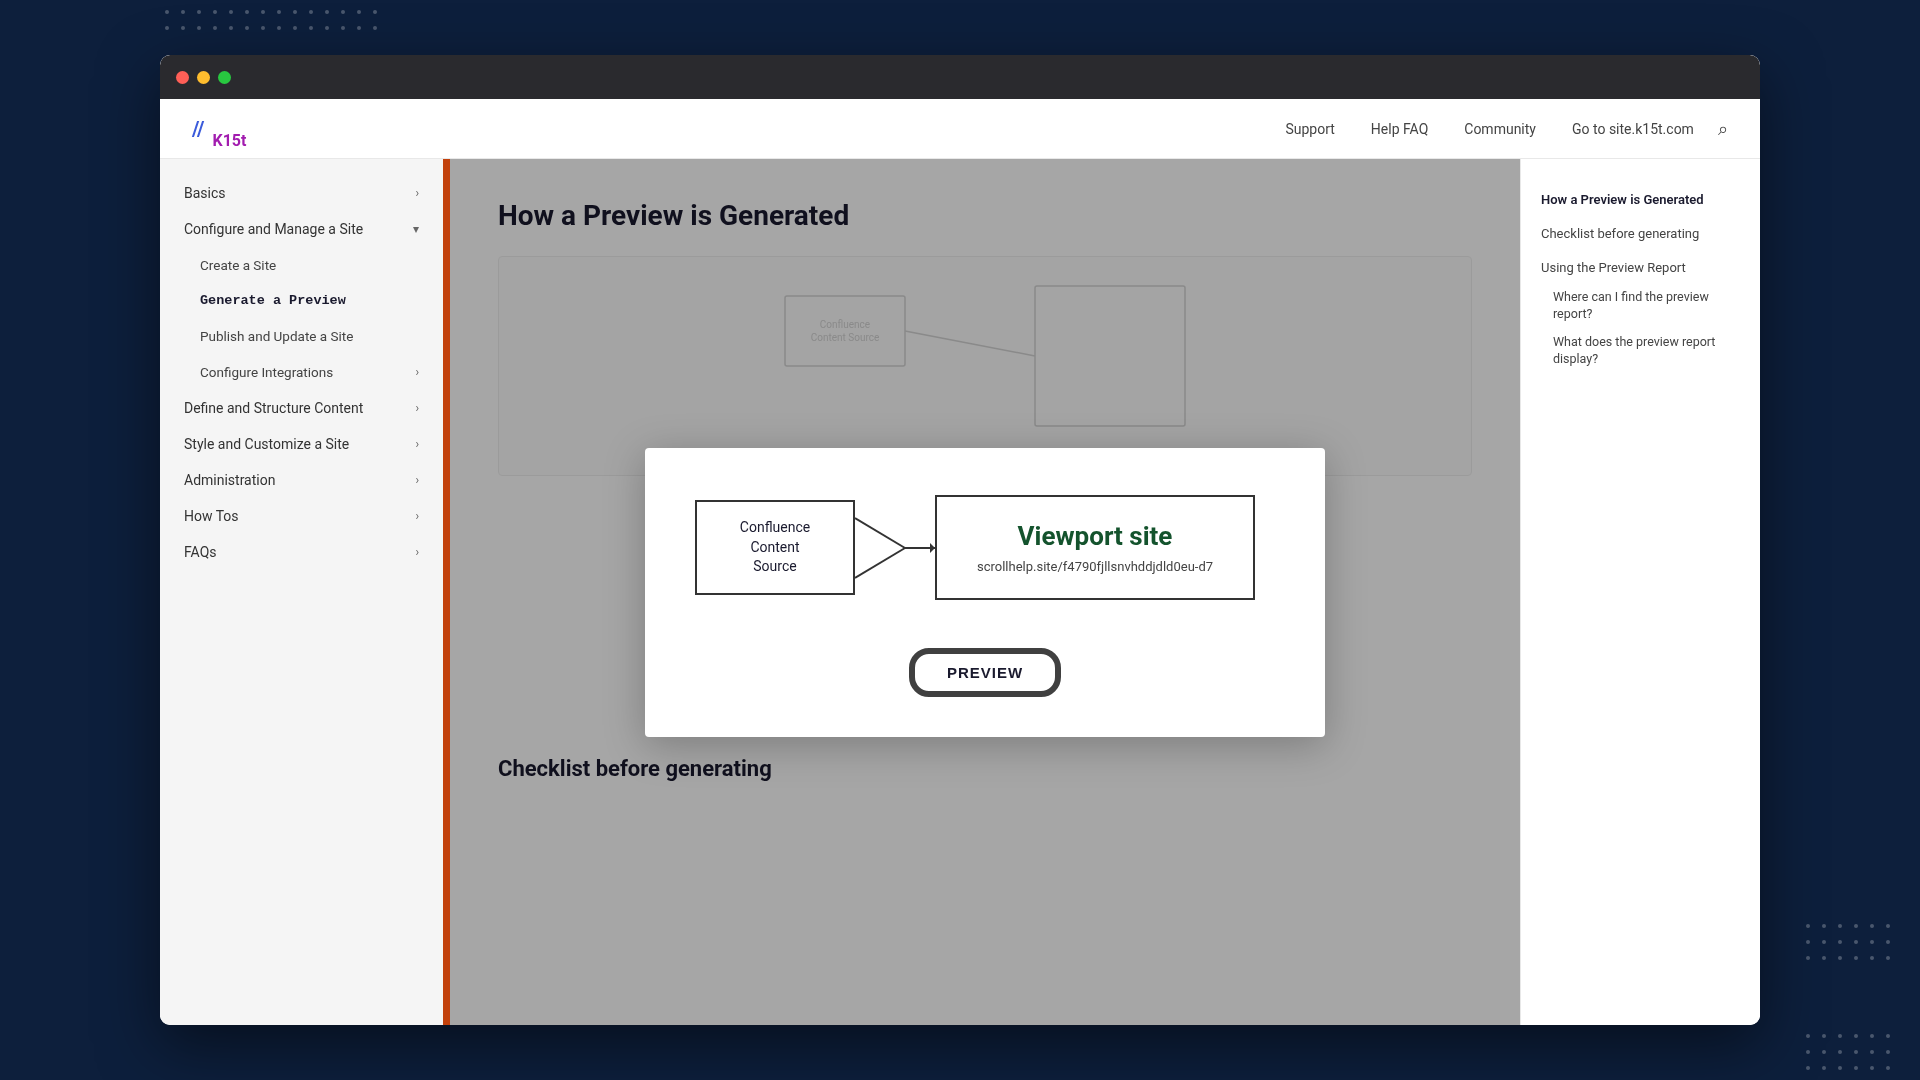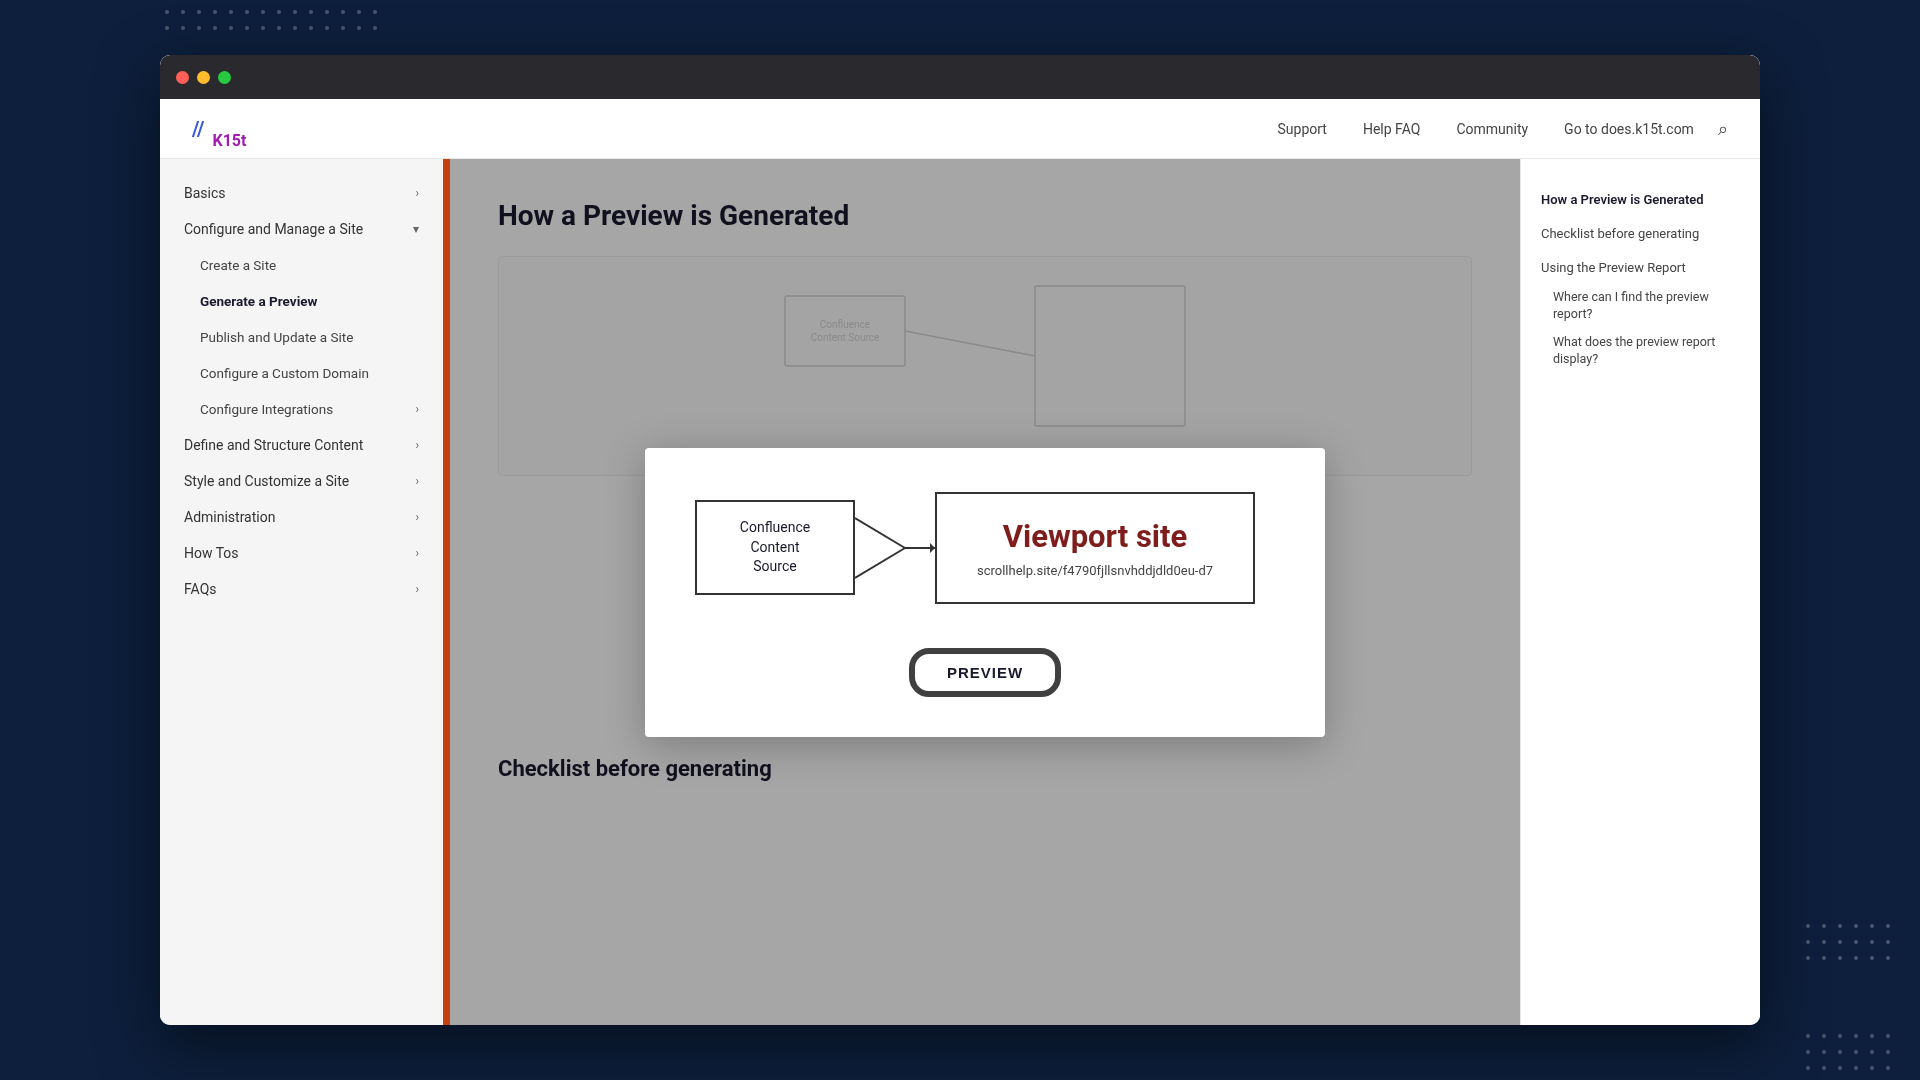--- a/index.html
+++ b/index.html
@@ -145,20 +145,21 @@
       color: #333;
     }
     .sidebar-item.sub {
       padding-left: 40px;
       font-size: 13.5px;
       color: #444;
     }
     .sidebar-item.sub.active-sub {
       color: #1a1a2e;
       font-weight: 700;
+      font-family: Liberation Mono, monospace;
     }
     .chevron {
       font-size: 12px;
       color: #666;
     }
 
     
     .content-area {
       flex: 1;
       background: #fff;
@@ -249,23 +250,23 @@
 
     .diagram-right {
       border: 2px solid #333;
       padding: 24px 32px;
       text-align: center;
       background: #fff;
       width: 320px;
     }
 
     .viewport-title {
-      font-size: 31px;
+      font-size: 26px;
       font-weight: 700;
-      color: #7f1d1d;
+      color: #14532d;
       margin-bottom: 8px;
     }
 
     .viewport-url {
       font-size: 13px;
       color: #444;
     }
 
     .preview-btn-container {
       display: flex;
@@ -411,21 +412,21 @@
 
   <div class="navbar">
     <div class="logo-area">
       <span class="logo-icon">//</span>
       <span class="logo-text">K15t</span>
     </div>
     <div class="nav-links">
       <a class="nav-link">Support</a>
       <a class="nav-link">Help FAQ</a>
       <a class="nav-link">Community</a>
-      <a class="nav-link">Go to does.k15t.com</a>
+      <a class="nav-link">Go to site.k15t.com</a>
     </div>
     <span class="nav-search">⌕</span>
   </div>
 
   <div class="main-layout">
 
     <div class="sidebar">
 
     <div class="sidebar-item">
           <span>Basics</span>
@@ -436,23 +437,20 @@
           <span class="chevron">▾</span>
         </div>
         <div class="sidebar-item sub">
           <span>Create a Site</span>
         </div>
         <div class="sidebar-item sub active-sub">
           <span>Generate a Preview</span>
         </div>
         <div class="sidebar-item sub">
           <span>Publish and Update a Site</span>
-        </div>
-        <div class="sidebar-item sub">
-          <span>Configure a Custom Domain</span>
         </div>
         <div class="sidebar-item sub">
           <span>Configure Integrations</span>
           <span class="chevron">›</span>
         </div>
         <div class="sidebar-item">
           <span>Define and Structure Content</span>
           <span class="chevron">›</span>
         </div>
         <div class="sidebar-item">

